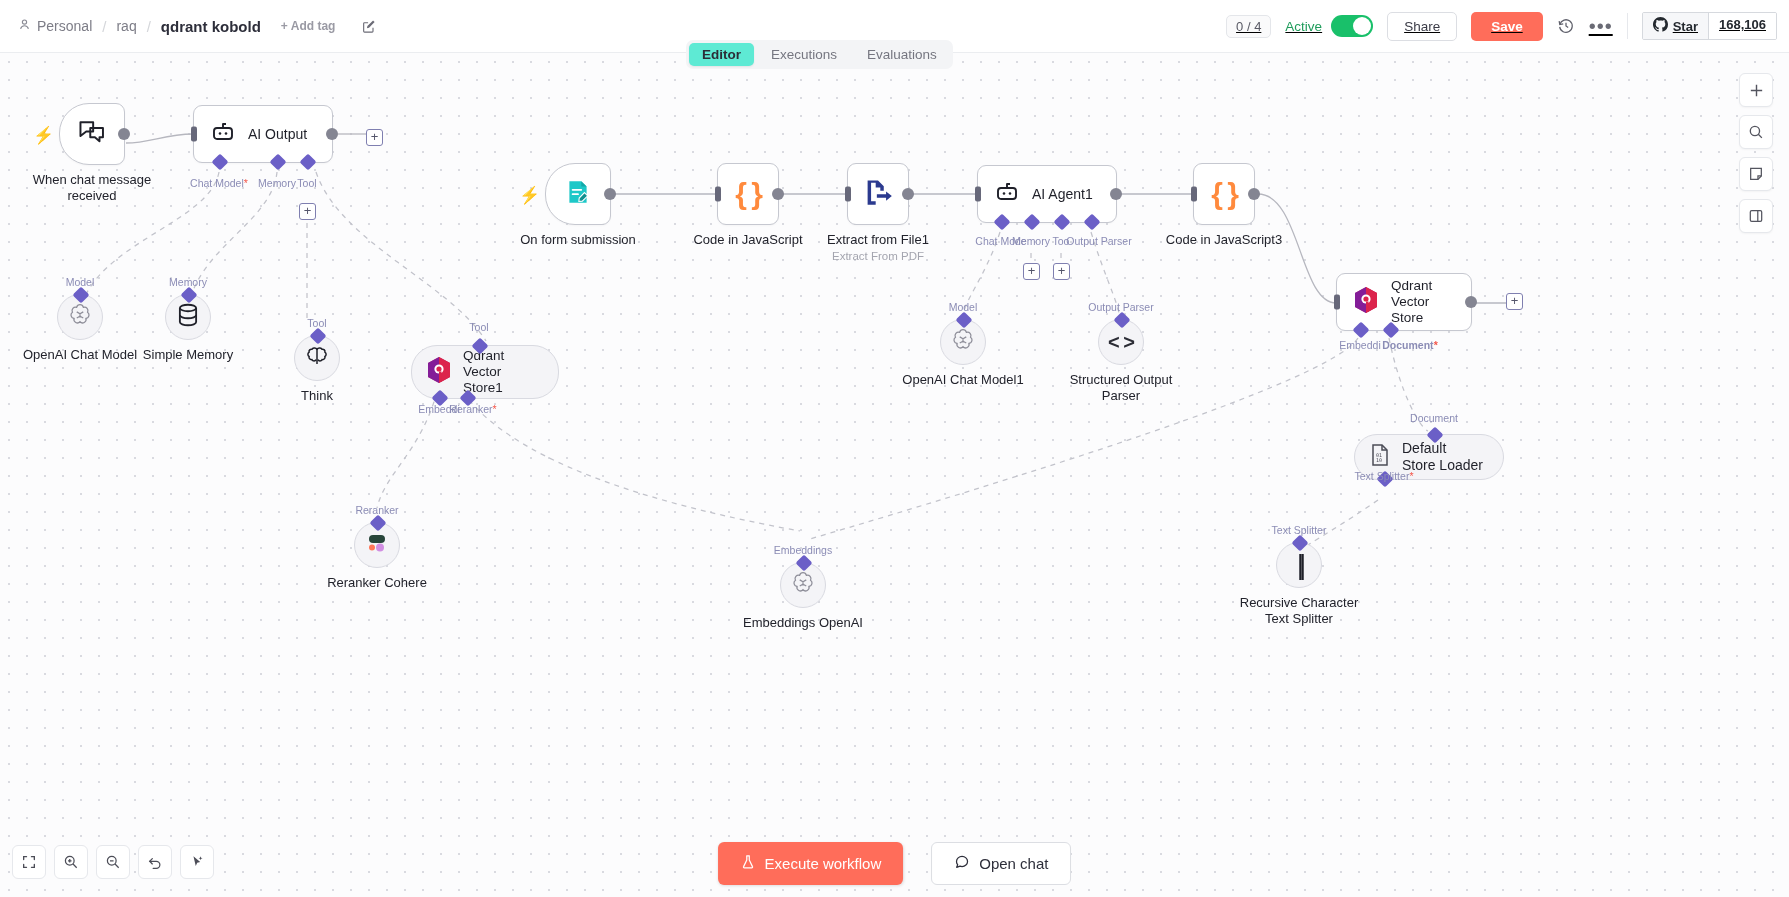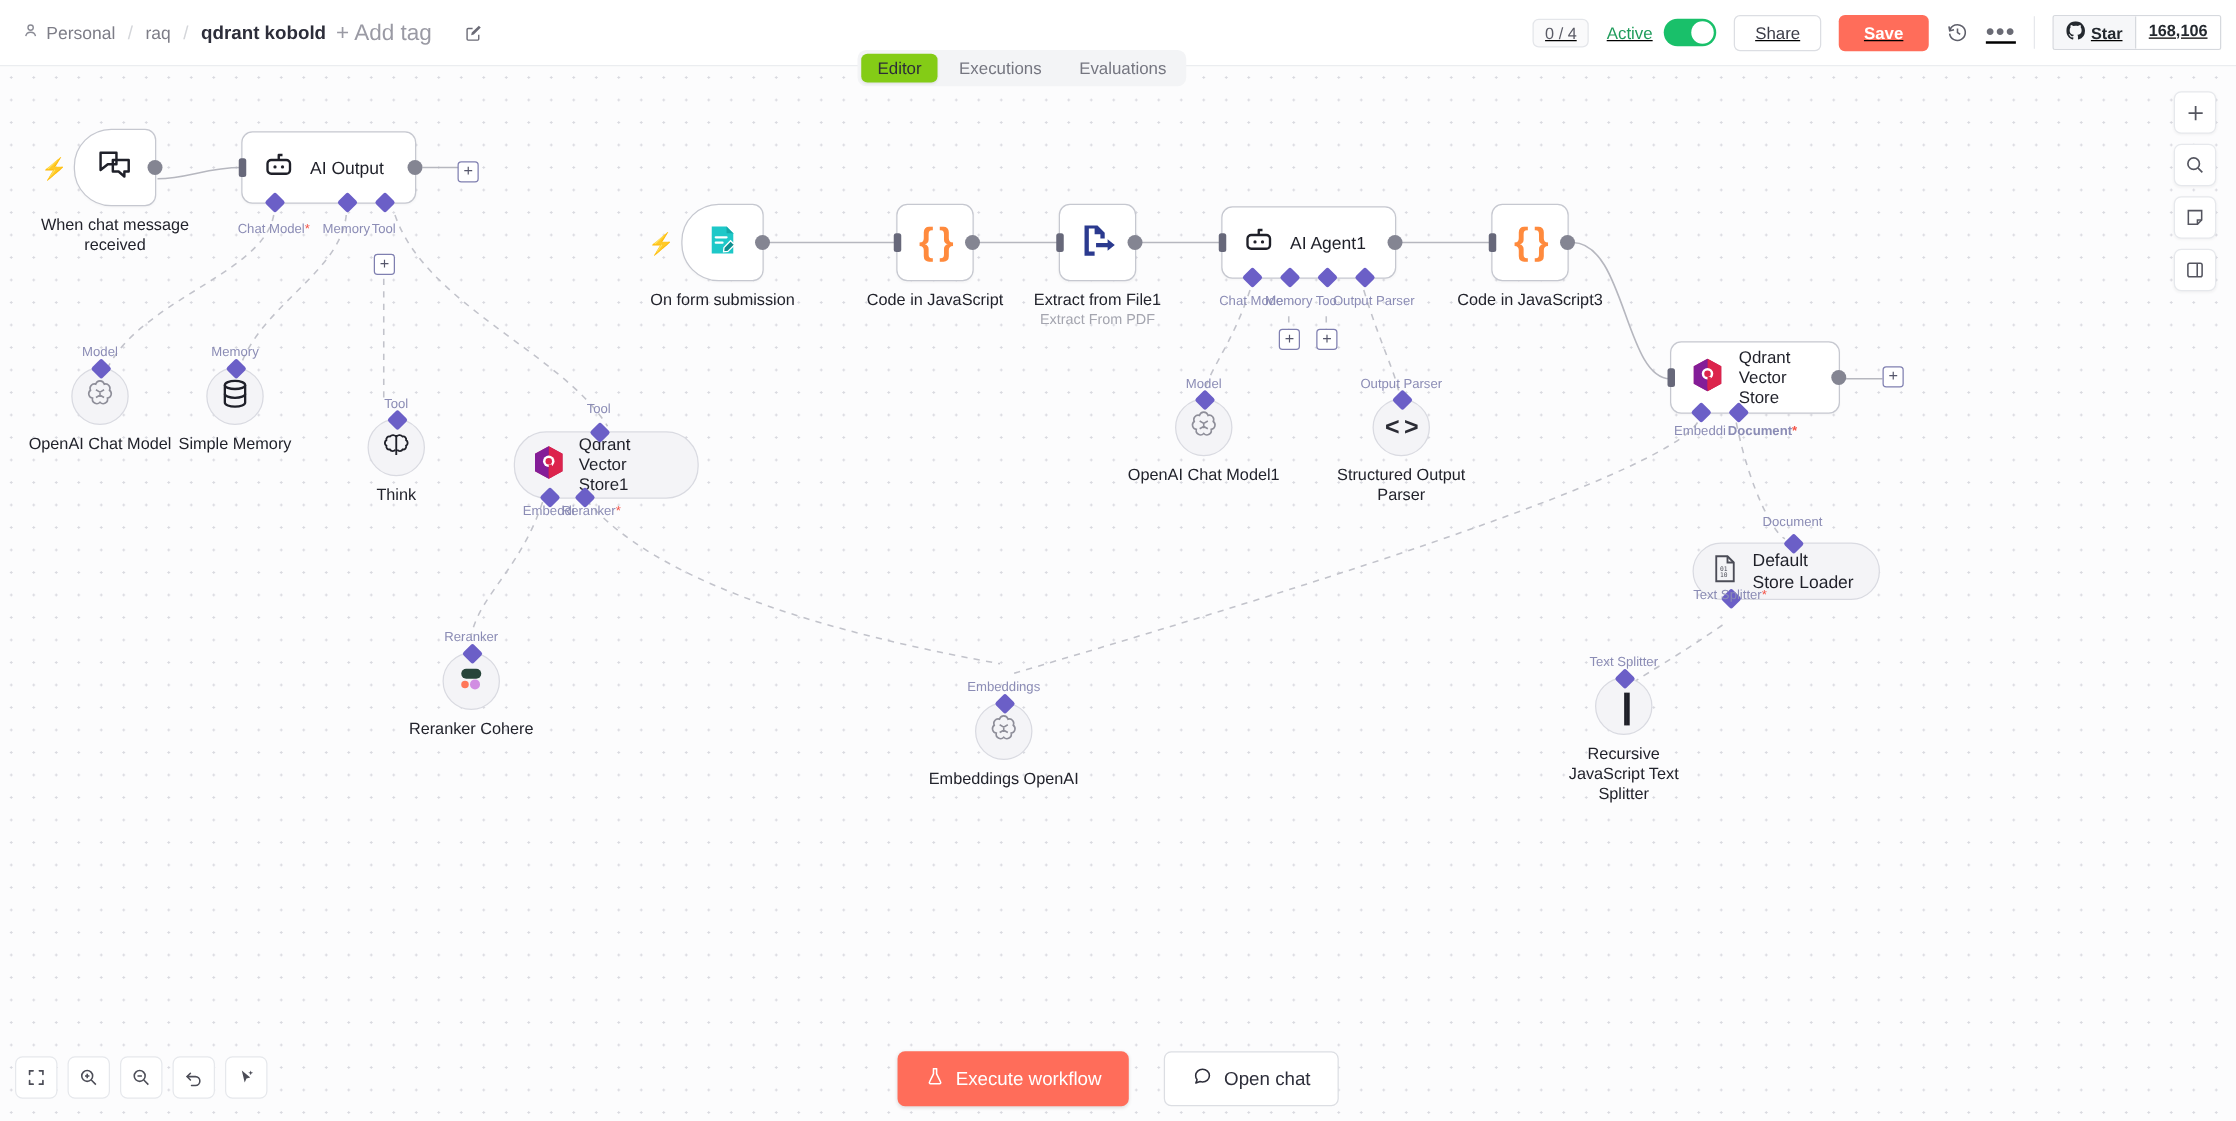--- a/index.html
+++ b/index.html
@@ -14,21 +14,21 @@
   .header {
     position: absolute; top: 0; left: 0; width: 1789px; height: 53px;
     background: #fff; border-bottom: 1px solid #ebedf0;
     display: flex; align-items: center; z-index: 40;
   }
   .breadcrumb { display: flex; align-items: center; padding-left: 18px; gap: 8px; }
   .bc-person { display: flex; align-items: center; gap: 6px; color: #7d7d87; font-size: 14px; }
   .bc-sep { color: #d4d6da; font-size: 15px; padding: 0 2px; }
   .bc-link { color: #7d7d87; font-size: 14px; }
   .bc-current { color: #2d2e3a; font-size: 15px; font-weight: 600; }
-  .add-tag { color: #9a9aa4; font-size: 18px; cursor: pointer; }
+  .add-tag { color: #9a9aa4; font-size: 12px; margin-left: 12px; cursor: pointer; font-weight: bold; }
   .edit-ic { margin-left: 18px; color: #6b6b76; display: flex; align-items: center; cursor: pointer;}
 
   .header-right {
     margin-left: auto; display: flex; align-items: center; gap: 14px; padding-right: 12px; text-decoration: underline;
   }
   .counter {
     border: 1px solid #e4e6ea; border-radius: 5px; padding: 3px 9px;
     font-size: 13px; color: #5a5b66; background: #fafafb;
   }
   .active-wrap { display: flex; align-items: center; gap: 9px; }
@@ -67,21 +67,21 @@
 
   
   .tabs {
     position: absolute; top: 40px; left: 686px; z-index: 45;
     display: flex; align-items: center; gap: 4px;
     background: #f3f4f6; border-radius: 7px; padding: 3px;
   }
   .tab {
     padding: 4px 13px; font-size: 13.5px; color: #757680; border-radius: 5px; cursor: pointer;
   }
-  .tab.active { background: #84cc16; color: #2c2d38; font-weight: 400; box-shadow: 0 1px 2px rgba(0,0,0,.07); }
+  .tab.active { background: #5eead4; color: #2c2d38; font-weight: 700; box-shadow: 0 1px 2px rgba(0,0,0,.07); }
 
   
   .canvas {
     position: absolute; top: 53px; left: 0; width: 1789px; height: 844px;
     background-color: #fcfcfd;
     background-image: radial-gradient(#d9dae0 1px, transparent 1px);
     background-size: 18px 18px;
     overflow: hidden;
   }
   .edges { position: absolute; inset: 0; width: 1789px; height: 844px; pointer-events: none; }
@@ -563,21 +563,21 @@
       <span class="plabel" style="left:80px; top:-22px;">Document</span>
       <span class="plabel" style="left:30px; top:36px;"><span>Text Splitter</span><span class="req">*</span></span>
     </div>
 
     <div class="node" style="left:1276px; top:489px;">
       <div class="ncircle">
         <span class="splitter">||</span>
         <span class="diamond" style="left:17px; top:-6px;"></span>
       </div>
       <span class="plabel" style="left:23px; top:-18px;">Text Splitter</span>
-      <div class="nlabel two">Recursive JavaScript Text Splitter</div>
+      <div class="nlabel two">Recursive Character Text Splitter</div>
     </div>
 
     <div class="rtools">
       <div class="rtool">
         <svg width="17" height="17" viewBox="0 0 18 18" stroke="#54555f" stroke-width="1.5">
             <path d="M9 3v12M3 9h12"></path>
           </svg>
       </div>
       <div class="rtool">
         <svg width="16" height="16" viewBox="0 0 18 18" fill="none" stroke="#54555f" stroke-width="1.5">

